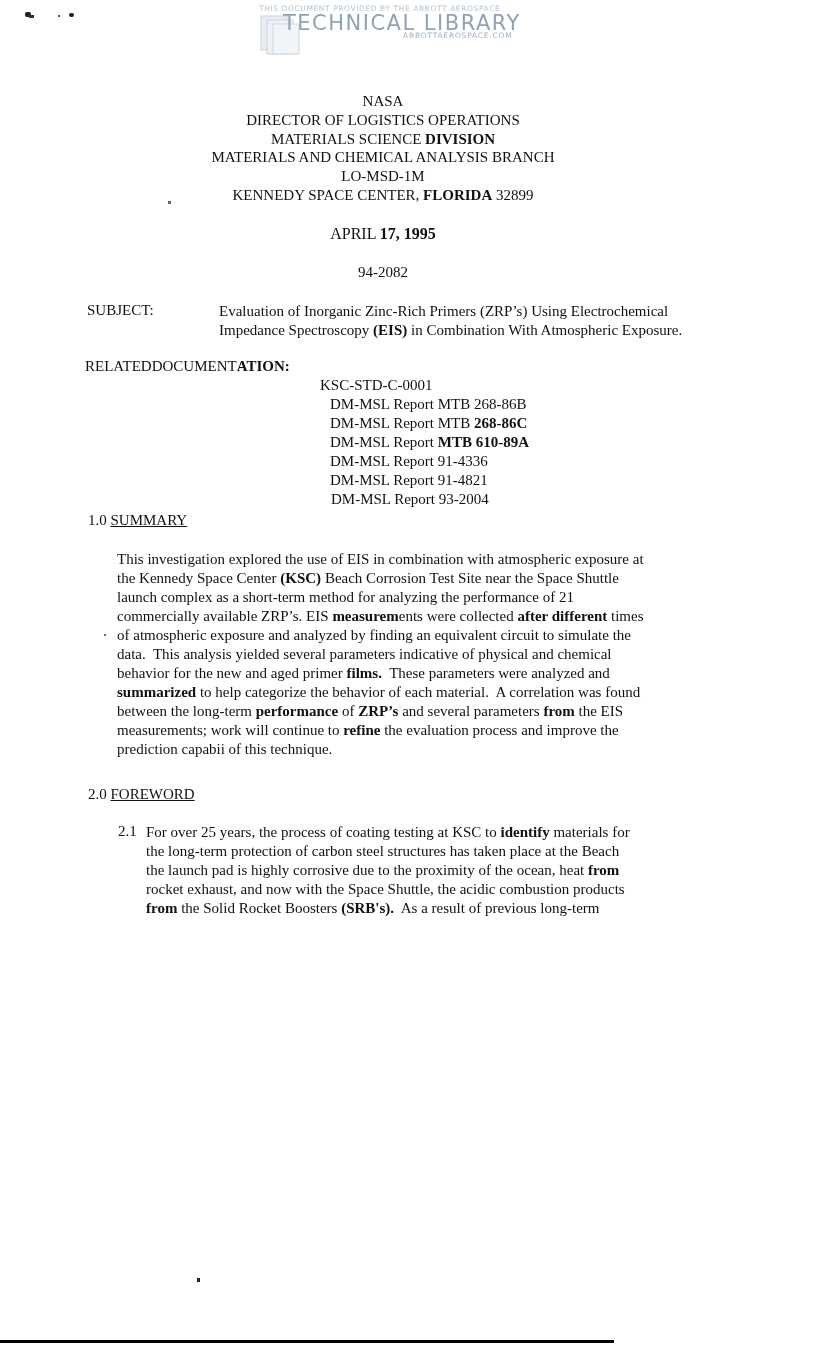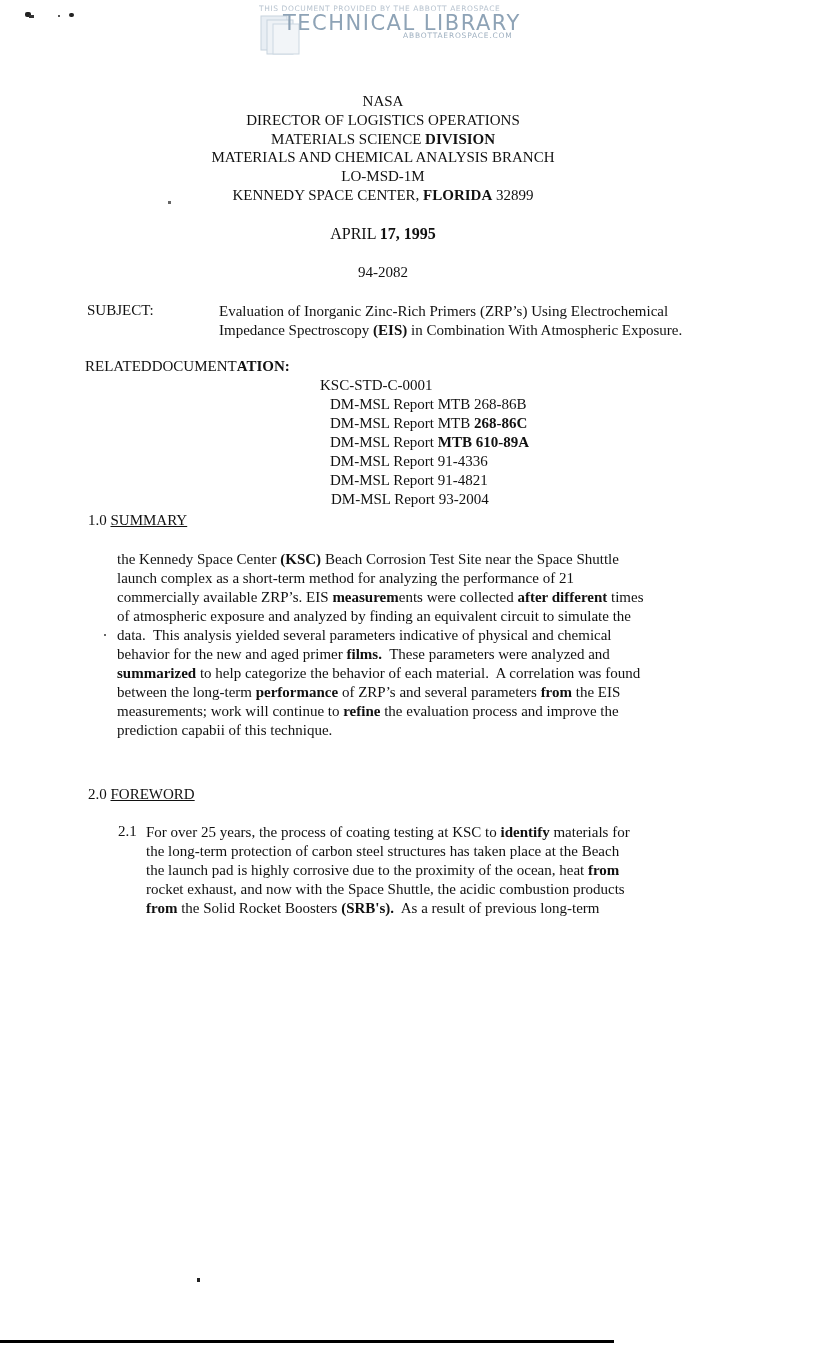--- a/index.html
+++ b/index.html
@@ -75,28 +75,29 @@
   <div style="padding-left:10px;"><span>DM-MSL Report </span><span class="b">MTB 610-89A</span></div>
   <div style="padding-left:10px;"><span>DM-MSL Report 91-4336</span><span class="b"></span></div>
   <div style="padding-left:10px;"><span>DM-MSL Report 91-4821</span><span class="b"></span></div>
   <div style="padding-left:11px;"><span>DM-MSL Report 93-2004</span><span class="b"></span></div>
 </div>
 
 <div class="abs t15" style="left:88px;top:512px;white-space:nowrap;">
   <span>1.0</span> <span class="ul">SUMMARY</span>
 </div>
 <div class="abs body-p" style="left:117px;top:550px;" id="summary-body">
+    <div style="white-space: pre;"><span>This investigation explored the use of EIS in combination with atmospheric exposure at</span></div>
     <div style="white-space: pre;"><span>the Kennedy Space Center </span><span style="font-weight: bold;">(KSC)</span><span> Beach Corrosion Test Site near the Space Shuttle</span></div>
     <div style="white-space: pre;"><span>launch complex as a short-term method for analyzing the performance of 21</span></div>
     <div style="white-space: pre;"><span>commercially available ZRP’s. EIS </span><span style="font-weight: bold;">measurem</span><span>ents were collected </span><span style="font-weight: bold;">after different</span><span> times</span></div>
     <div style="white-space: pre;"><span>of atmospheric exposure and analyzed by finding an equivalent circuit to simulate the</span></div>
     <div style="white-space: pre;"><span>data.  This analysis yielded several parameters indicative of physical and chemical</span></div>
     <div style="white-space: pre;"><span>behavior for the new and aged primer </span><span style="font-weight: bold;">films.</span><span>  These parameters were analyzed and</span></div>
     <div style="white-space: pre;"><span style="font-weight: bold;">summarized</span><span> to help categorize the behavior of each material.  A correlation was found</span></div>
-    <div style="white-space: pre;"><span>between the long-term </span><span style="font-weight: bold;">performance</span><span> of </span><span style="font-weight: normal;">ZRP’s</span><span> and several parameters </span><span style="font-weight: bold;">from</span><span> the EIS</span></div>
+    <div style="white-space: pre;"><span>between the long-term </span><span style="font-weight: bold;">performance</span><span> of </span><span style="font-weight: bold;">ZRP’s</span><span> and several parameters </span><span style="font-weight: bold;">from</span><span> the EIS</span></div>
     <div style="white-space: pre;"><span>measurements; work will continue to </span><span style="font-weight: bold;">refine</span><span> the evaluation process and improve the</span></div>
     <div style="white-space: pre;"><span>prediction capabii of this technique.</span></div>
   </div>
 
 <div class="abs t15" style="left:88px;top:786px;white-space:nowrap;">
   <span>2.0</span> <span class="ul">FOREWORD</span>
 </div>
 <div class="abs t15" style="left:118px;top:823px;">2.1</div>
 <div class="abs body-p" style="left:146px;top:823px;" id="foreword-body">
     <div style="white-space: pre;"><span>For over 25 years, the process of coating testing at KSC to </span><span style="font-weight: bold;">identify</span><span> materials for</span></div>

